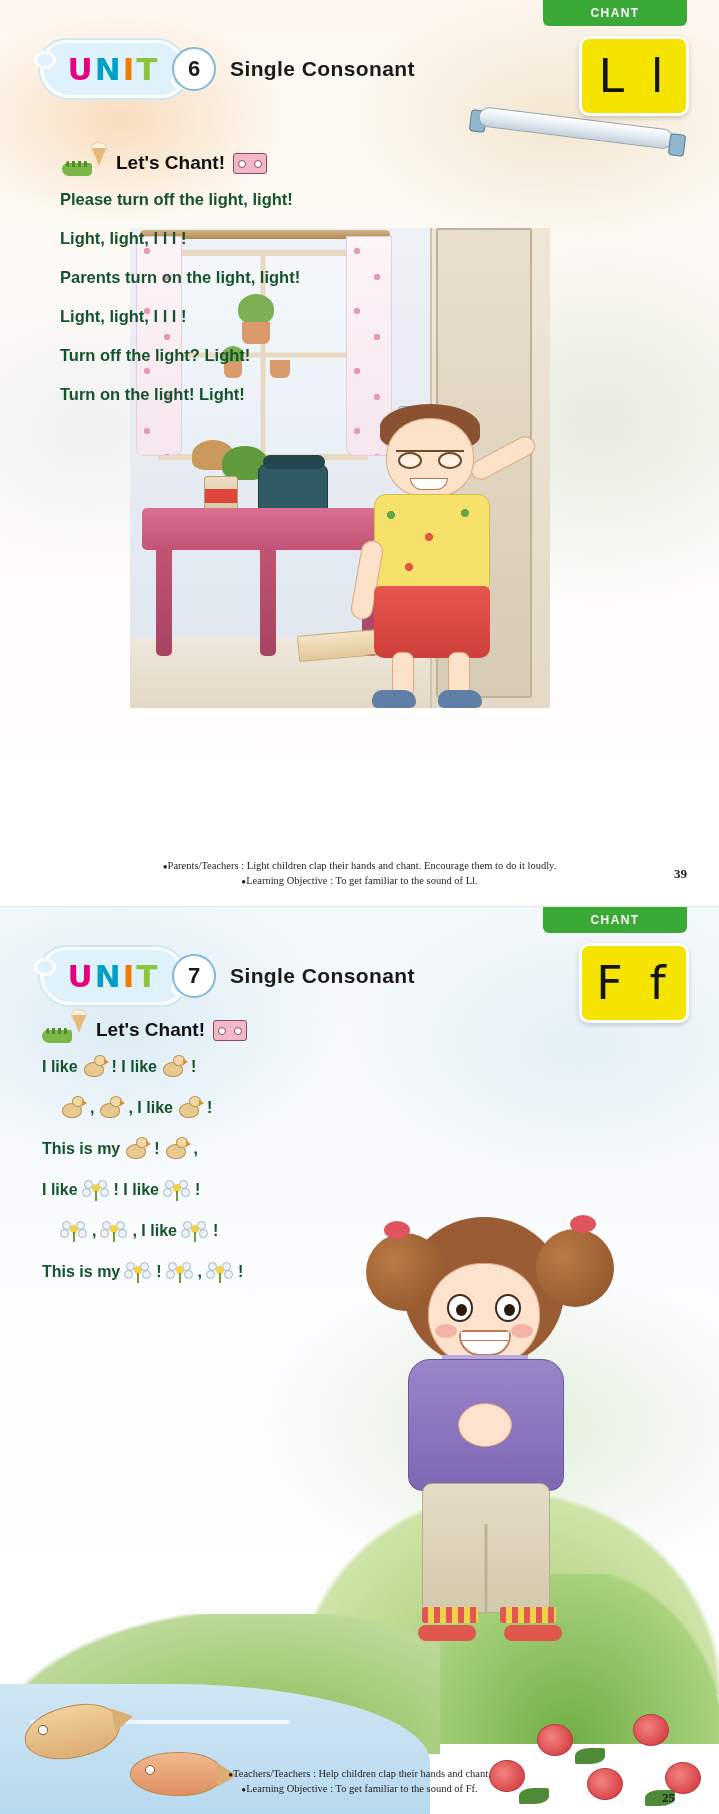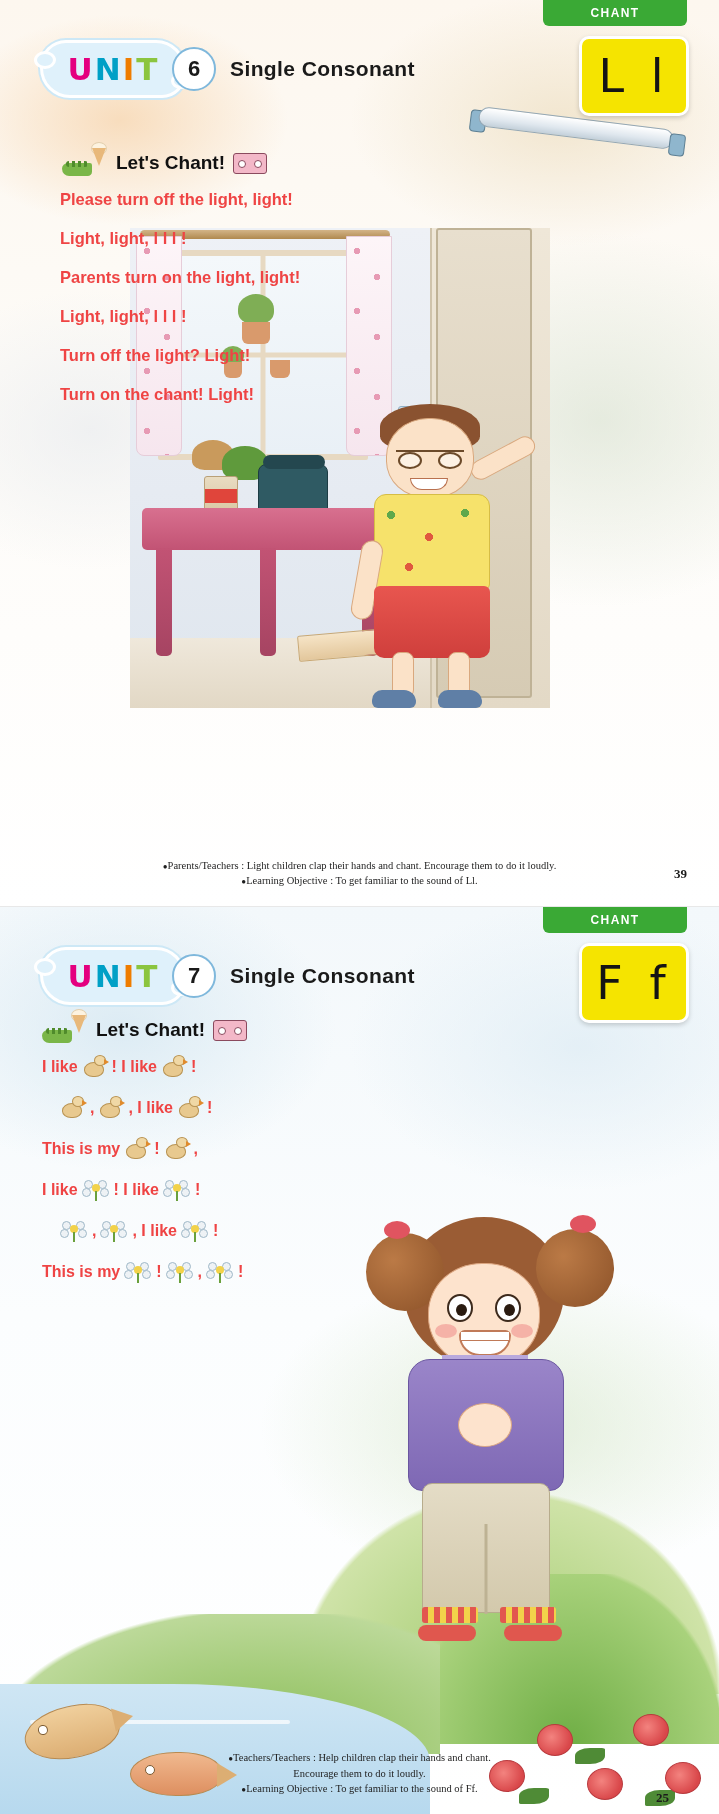--- a/index.html
+++ b/index.html
@@ -217,21 +217,21 @@
   
   .lyrics {
     position: absolute;
     z-index: 5;
   }
   .lyrics.l1 { left: 60px; top: 190px; width: 420px; }
   .lyrics.l2 { left: 42px; top: 148px; width: 420px; }
   .lyric-line {
     font-size: 16.5px;
     font-weight: bold;
-    color: #ef4444;
+    color: #14532d;
     margin-bottom: 20px;
     white-space: nowrap;
     display: flex;
     align-items: center;
   }
   .lyrics.l2 .lyric-line { margin-bottom: 17px; font-size: 16px; }
 
   
   .pic {
     display: inline-block;
@@ -772,21 +772,21 @@
   .page-num {
     position: absolute;
     right: 32px;
     bottom: 24px;
     font-family: "Liberation Serif", serif;
     font-size: 13px;
     font-weight: bold;
     color: #1b1b1b;
     z-index: 21;
   }
-  .page-num.pn2 { right: 50px; bottom: 8px; }
+  .page-num.pn2 { right: 44px; bottom: 8px; }
 </style>
 </head>
 <body>
 
 <div class="page-wrap">
 
   <section class="page p1">
     <div class="wash w1"></div>
 
     <div class="lamp">
@@ -882,21 +882,21 @@
         <span class="reel r2"></span>
       </span>
     </div>
 
     <div class="lyrics l1">
       <div class="lyric-line">Please turn off the light, light!</div>
       <div class="lyric-line">Light, light, l l l !</div>
       <div class="lyric-line">Parents turn on the light, light!</div>
       <div class="lyric-line">Light, light, l l l !</div>
       <div class="lyric-line">Turn off the light? Light!</div>
-      <div class="lyric-line">Turn on the chant! Light!</div>
+      <div class="lyric-line">Turn on the light! Light!</div>
     </div>
 
     <div class="footer-notes">
       <span class="note">
         <span class="bullet">●</span><span>Parents/Teachers : Light children clap their hands and chant. Encourage them to do it loudly.</span>
       </span>
       <span class="note">
         <span class="bullet">●</span><span>Learning Objective : To get familiar to the sound of Ll.</span>
       </span>
     </div>
@@ -1127,21 +1127,20 @@
             <i class="pf-stem"></i>
           </span>
         <span>!</span>
       </div>
     </div>
 
     <div class="footer-notes">
       <span class="note">
         <span class="bullet">●</span><span>Teachers/Teachers : Help children clap their hands and chant.</span>
       </span>
-      <span class="note">Encourage them to do it loudly.</span>
       <span class="note">
         <span class="bullet">●</span><span>Learning Objective : To get familiar to the sound of Ff.</span>
       </span>
     </div>
     <div class="page-num pn2">25</div>
   </section>
 
 </div>
 
 </body></html>

